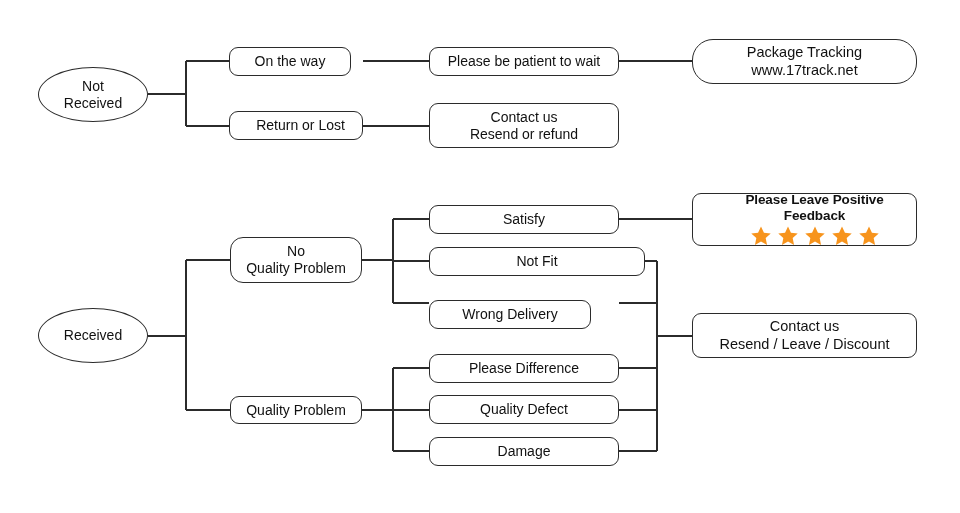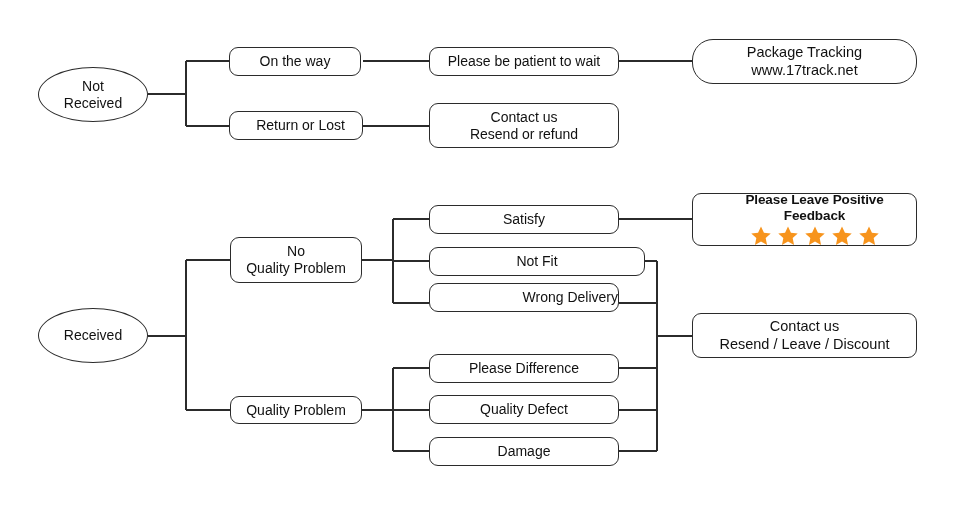--- a/index.html
+++ b/index.html
@@ -115,21 +115,21 @@
       <path d="M657 261 V451"></path>
       <path d="M657 336 H692"></path>
     </g>
   </svg>
 
   <div class="node oval" style="left:38px; top:67px; width:110px; height:55px; font-size:14px;">
     <span class="line1">Not</span>
     <span class="line2">Received</span>
   </div>
 
-  <div class="node rounded" style="left:229px; top:47px; width:132px; height:29px; font-size:14px;">
+  <div class="node rounded" style="left:229px; top:47px; width:122px; height:29px; font-size:14px;">
     <span class="line1">On the way</span>
   </div>
 
   <div class="node rounded" style="left:229px; top:111px; width:134px; height:29px; font-size:14px;padding-left:9px;">
     <span class="line1">Return or Lost</span>
   </div>
 
   <div class="node rounded" style="left:429px; top:47px; width:190px; height:29px; font-size:14px;">
     <span class="line1">Please be patient to wait</span>
   </div>
@@ -141,38 +141,38 @@
 
   <div class="node rounded" style="left:692px; top:39px; width:225px; height:45px; font-size:14.5px;border-radius:21px;">
     <span class="line1">Package Tracking</span>
     <span class="line2">www.17track.net</span>
   </div>
 
   <div class="node oval" style="left:38px; top:308px; width:110px; height:55px; font-size:14px;">
     <span class="line1">Received</span>
   </div>
 
-  <div class="node rounded" style="left:230px; top:237px; width:132px; height:46px; font-size:14px;">
+  <div class="node rounded" style="left:230px; top:237px; width:132px; height:46px; font-size:14px;border-radius:13px;">
     <span class="line1">No</span>
     <span class="line2">Quality Problem</span>
   </div>
 
   <div class="node rounded" style="left:230px; top:396px; width:132px; height:28px; font-size:14px;">
     <span class="line1">Quality Problem</span>
   </div>
 
   <div class="node rounded" style="left:429px; top:205px; width:190px; height:29px; font-size:14px;">
     <span class="line1">Satisfy</span>
   </div>
 
   <div class="node rounded" style="left:429px; top:247px; width:216px; height:29px; font-size:14px;">
     <span class="line1">Not Fit</span>
   </div>
 
-  <div class="node rounded" style="left:429px; top:283px; width:190px; height:29px; font-size:14px;align-items:flex-end;">
+  <div class="node rounded" style="left:429px; top:300px; width:162px; height:29px; font-size:14px;">
     <span class="line1">Wrong Delivery</span>
   </div>
 
   <div class="node rounded" style="left:429px; top:354px; width:190px; height:29px; font-size:14px;">
     <span class="line1">Please Difference</span>
   </div>
 
   <div class="node rounded" style="left:429px; top:395px; width:190px; height:29px; font-size:14px;">
     <span class="line1">Quality Defect</span>
   </div>

